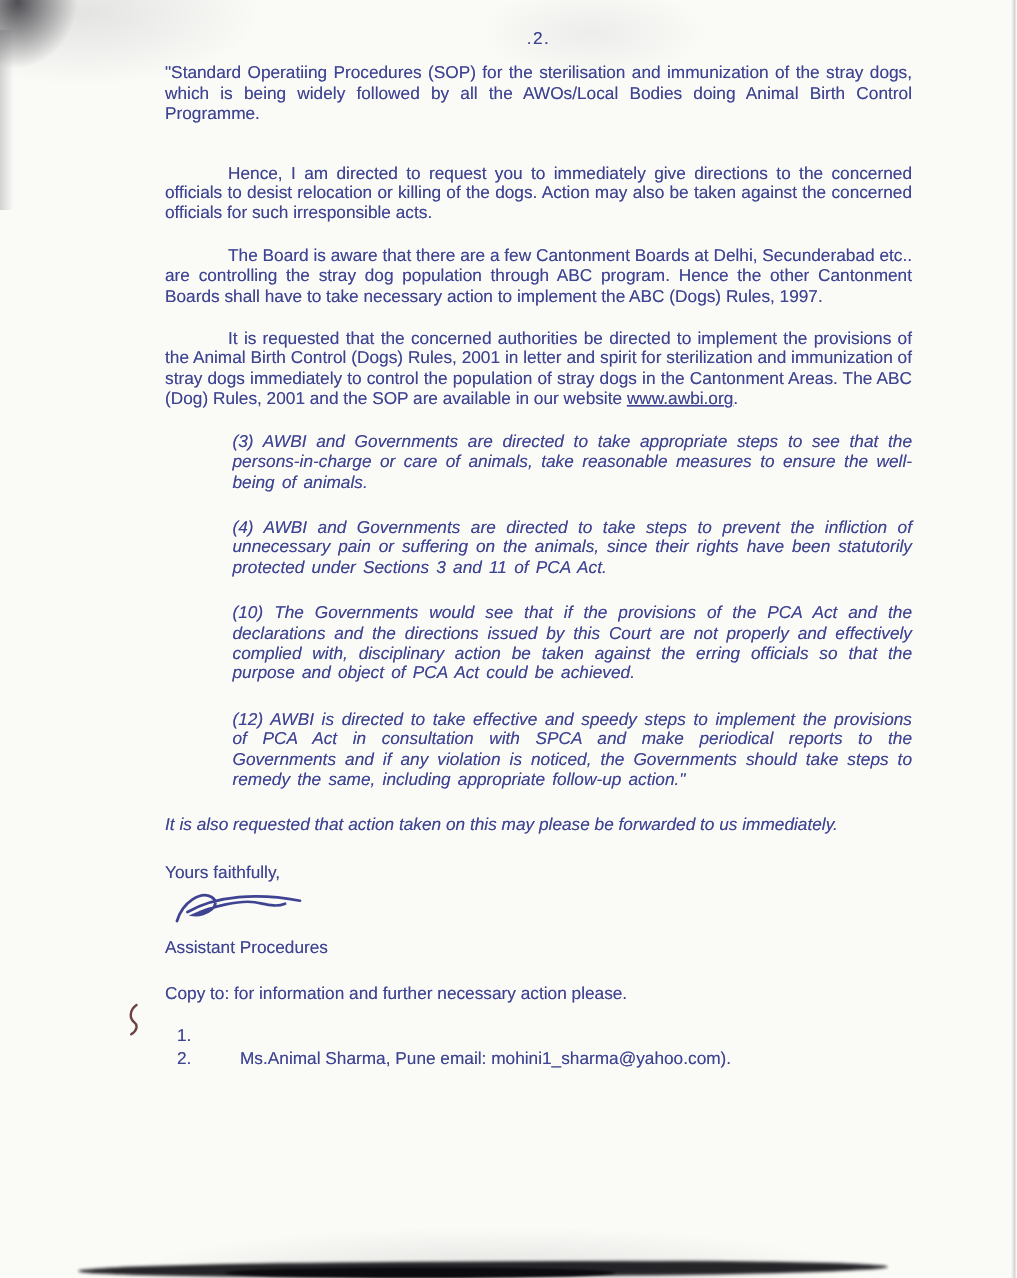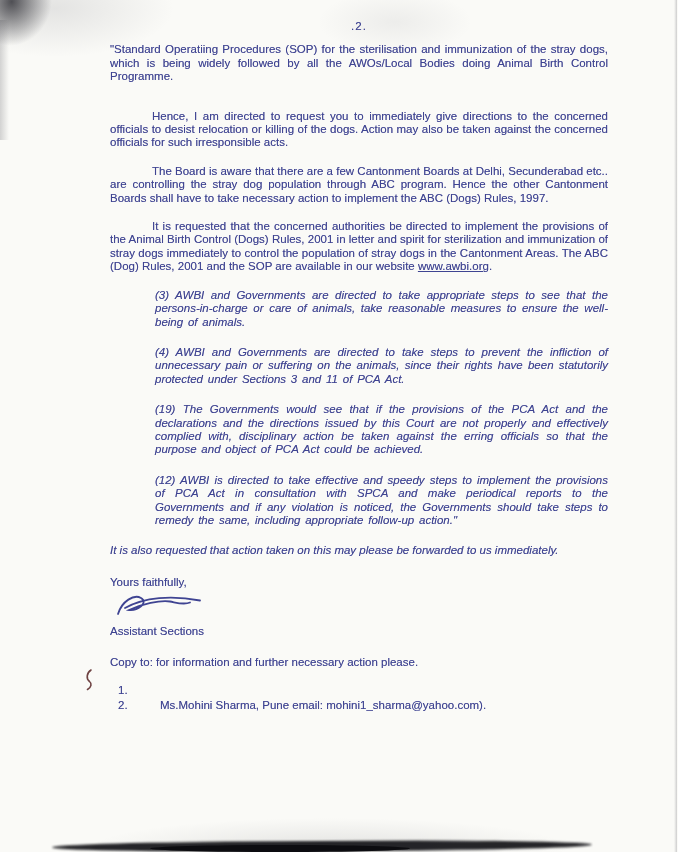--- a/index.html
+++ b/index.html
@@ -87,42 +87,42 @@
 
     <p class="para indent1">Hence, I am directed to request you to immediately give directions to the concerned officials to desist relocation or killing of the dogs. Action may also be taken against the concerned officials for such irresponsible acts.</p>
 
     <p class="para indent1">The Board is aware that there are a few Cantonment Boards at Delhi, Secunderabad etc.. are controlling the stray dog population through ABC program. Hence the other Cantonment Boards shall have to take necessary action to implement the ABC (Dogs) Rules, 1997.</p>
 
     <p class="para indent1"><span>It is requested that the concerned authorities be directed to implement the provisions of the Animal Birth Control (Dogs) Rules, 2001 in letter and spirit for sterilization and immunization of stray dogs immediately to control the population of stray dogs in the Cantonment Areas. The ABC (Dog) Rules, 2001 and the SOP are available in our website </span><span class="link">www.awbi.org</span><span>.</span></p>
 
 
     <p class="quote">(3) AWBI and Governments are directed to take appropriate steps to see that the persons-in-charge or care of animals, take reasonable measures to ensure the well-being of animals.</p>
     <p class="quote">(4) AWBI and Governments are directed to take steps to prevent the infliction of unnecessary pain or suffering on the animals, since their rights have been statutorily protected under Sections 3 and 11 of PCA Act.</p>
-    <p class="quote">(19) The Governments would see that if the provisions of the PCA Act and the declarations and the directions issued by this Court are not properly and effectively complied with, disciplinary action be taken against the erring officials so that the purpose and object of PCA Act could be achieved.</p>
+    <p class="quote">(10) The Governments would see that if the provisions of the PCA Act and the declarations and the directions issued by this Court are not properly and effectively complied with, disciplinary action be taken against the erring officials so that the purpose and object of PCA Act could be achieved.</p>
     <p class="quote">(12) AWBI is directed to take effective and speedy steps to implement the provisions of PCA Act in consultation with SPCA and make periodical reports to the Governments and if any violation is noticed, the Governments should take steps to remedy the same, including appropriate follow-up action."</p>
 
     <p class="para" style="margin-bottom:0;font-style:italic;">It is also requested that action taken on this may please be forwarded to us immediately.</p>
 
     <div class="closing">
       <div>Yours faithfully,</div>
       <div class="sig-wrap">
         <svg width="96" height="30" viewBox="0 0 96 30">
           <path d="M8 23 C12 10 24 3 31 7 C39 12 27 20 19 19 C32 13 50 9 60 10.5 C68 12 74 14 80 11.5 M15 17 C34 6 62 4 90 9.5" stroke="#3f4492" stroke-width="1.8" fill="none" stroke-linecap="round"></path>
         </svg>
       </div>
-      <div>Assistant Sections</div>
+      <div>Assistant Procedures</div>
     </div>
 
     <div class="copy-block">
       <div>Copy to: for information and further necessary action please.</div>
       <div class="copy-list">
         <div class="copy-item">
           <span class="num">1.</span>
         </div>
         <div class="copy-item">
           <span class="num">2.</span>
-          <span>Ms.Mohini Sharma, Pune email: mohini1_sharma@yahoo.com).</span>
+          <span>Ms.Animal Sharma, Pune email: mohini1_sharma@yahoo.com).</span>
         </div>
       </div>
     </div>
 
   </div>
 </div>
 
 </body></html>

